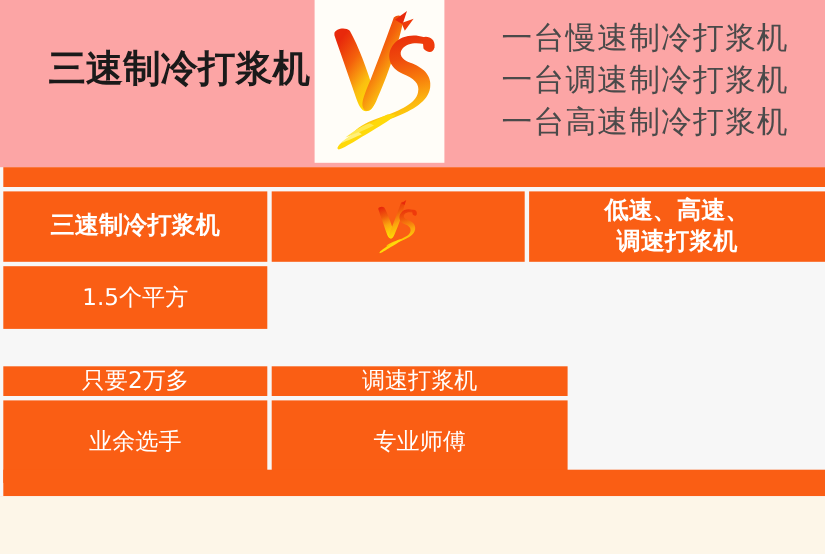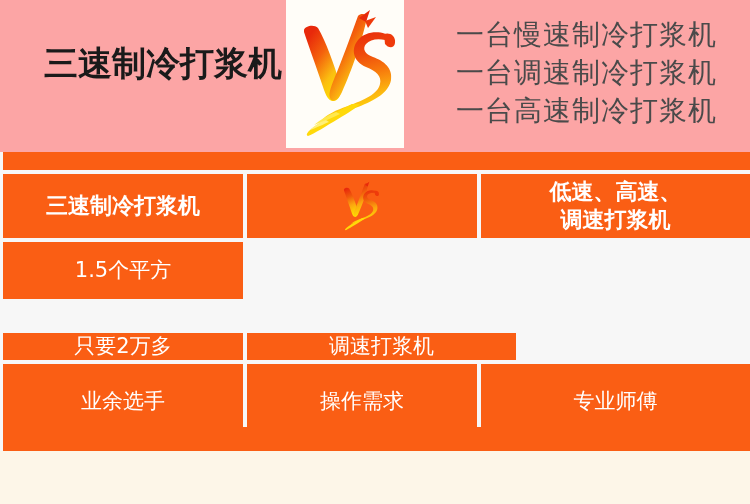--- a/index.html
+++ b/index.html
@@ -274,23 +274,20 @@
         </div>
         <div class="cell cell-2">
           <span class="cell-text">调速打浆机</span>
         </div>
       </div>
 
       <div class="row row-3">
         <div class="cell cell-0">
           <span class="cell-text">业余选手</span>
         </div>
-        <div class="cell cell-1">
-          <span class="cell-text">操作需求</span>
-        </div>
         <div class="cell cell-2">
           <span class="cell-text">专业师傅</span>
         </div>
       </div>
 
     </div>
 
     <div class="strip-bottom"></div>
   </div>
 

